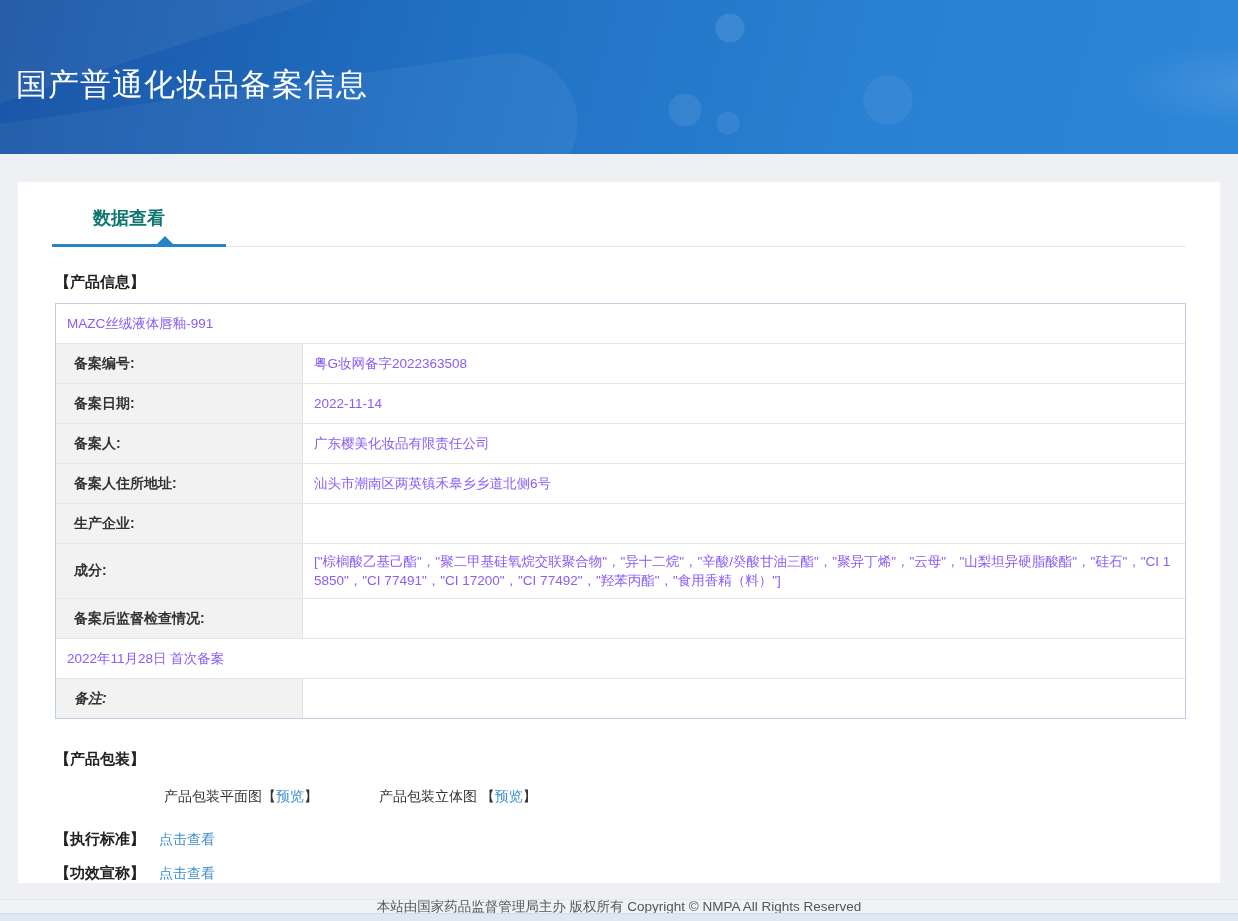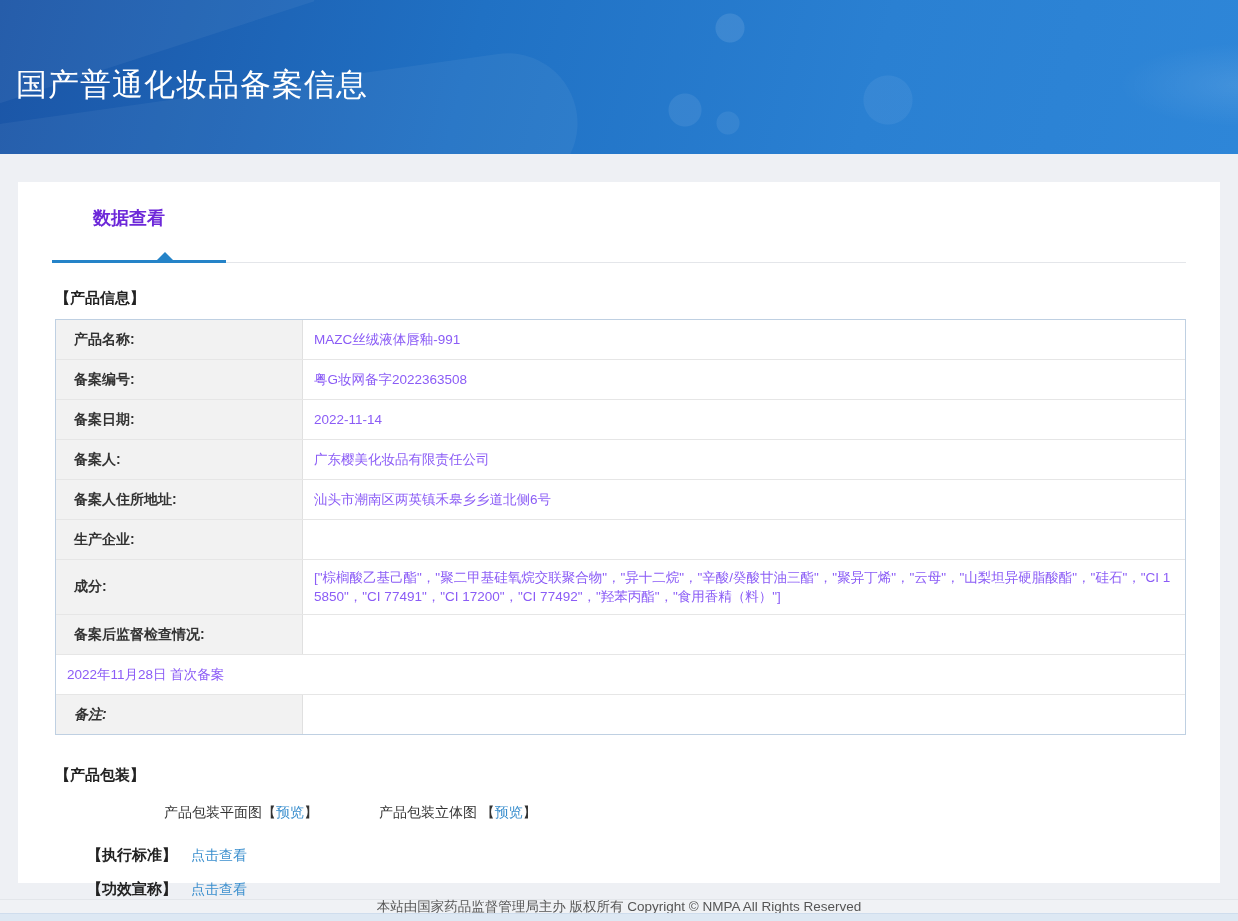--- a/index.html
+++ b/index.html
@@ -46,35 +46,35 @@
   
   .card {
     position:absolute; left:18px; right:18px; top:182px;
     height:701px; background:#ffffff;
   }
   .card-inner { padding:0 34px; }
   
   .tab-row { padding-top:24px; }
   .tab-label {
     display:inline-block; margin-left:41px;
-    color:#6d28d9; font-size:18px; font-weight:bold;
-    padding-bottom:30px; cursor:pointer;
+    color:#0f766e; font-size:18px; font-weight:bold;
+    padding-bottom:14px; cursor:pointer;
   }
   .tab-line { position:relative; height:3px; }
   .tab-line .line-gray { position:absolute; bottom:0; left:0; right:0; height:1px; background:#e4e6ea; }
   .tab-line .line-blue { position:absolute; bottom:0; left:0; width:174px; height:3px; background:#2583c8; }
   .tab-line .tri {
     position:absolute; bottom:3px; left:105px;
     width:0; height:0;
     border-left:8px solid transparent;
     border-right:8px solid transparent;
     border-bottom:8px solid #2583c8;
   }
   
-  .sec-head { font-size:15px; font-weight:bold; color:#222222;margin-left:32px; }
+  .sec-head { font-size:15px; font-weight:bold; color:#222222; }
   .sec-product { margin:26px 0 11px 3px; }
   
   .info-table {
     margin-left:3px; margin-right:0;
     border:1px solid #bfd0e2;
     width:1131px;
   }
   .row { display:flex; border-bottom:1px solid #e6e6e6; }
   .row:last-child { border-bottom:none;font-style:italic; }
   .cell-label {
@@ -132,21 +132,20 @@
         <span class="line-gray"></span>
         <span class="line-blue"></span>
         <span class="tri"></span>
       </div>
     </div>
 
     <div class="sec-head sec-product">【产品信息】</div>
 
     <div class="info-table">
       <div class="row">
-        <div class="cell-label">产品名称:</div>
         <div class="cell-value">MAZC丝绒液体唇釉-991</div>
       </div>
       <div class="row">
         <div class="cell-label">备案编号:</div>
         <div class="cell-value">粤G妆网备字2022363508</div>
       </div>
       <div class="row">
         <div class="cell-label">备案日期:</div>
         <div class="cell-value">2022-11-14</div>
       </div>

